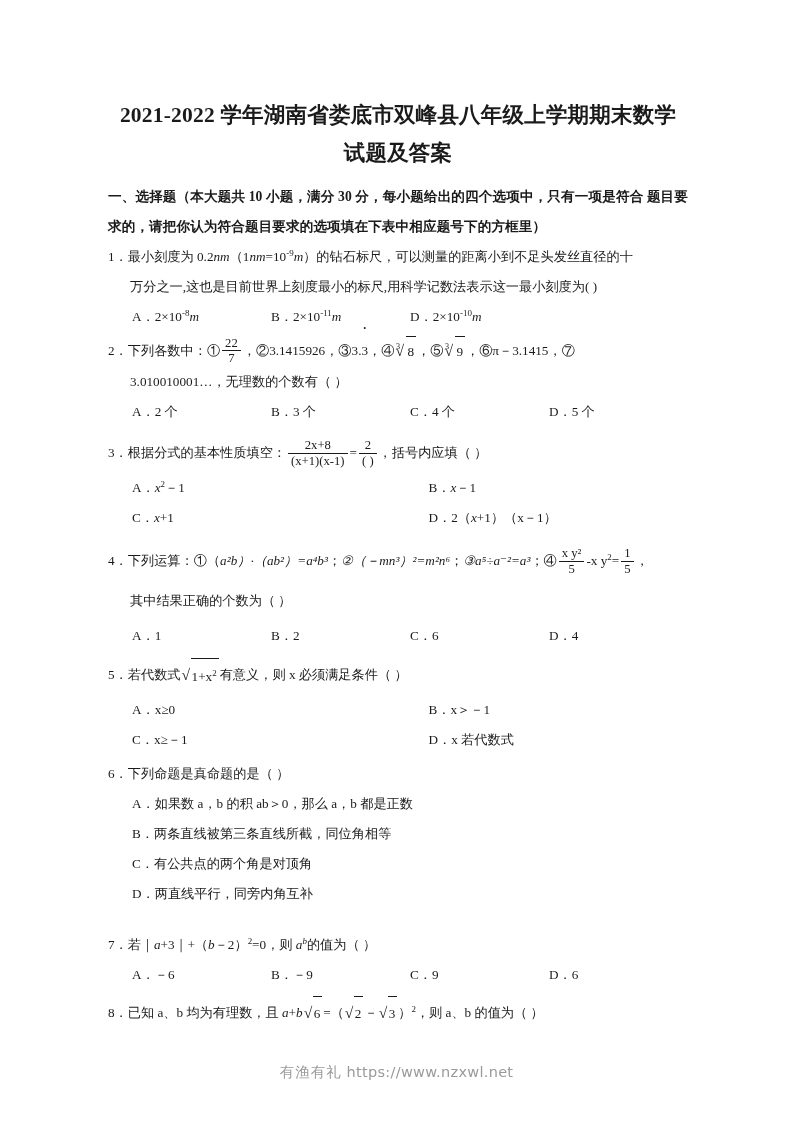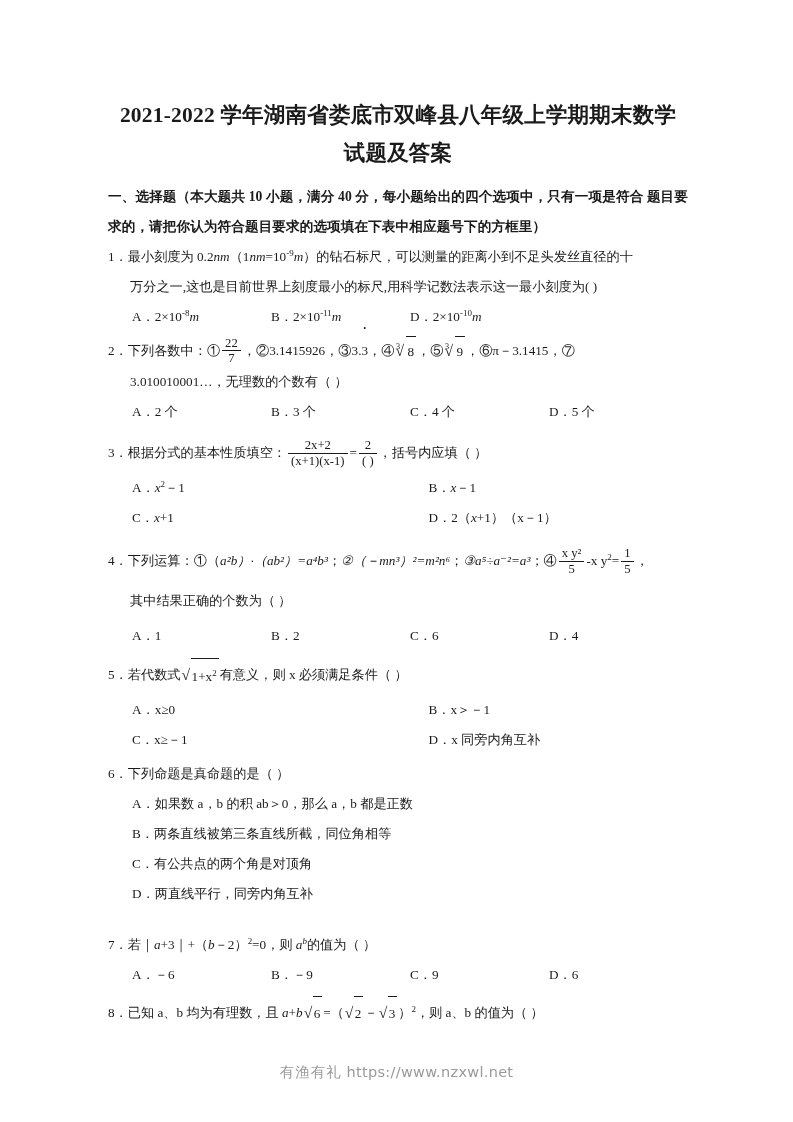--- a/index.html
+++ b/index.html
@@ -158,21 +158,21 @@
 
 <div class="page">
   <div class="content">
 
     <h1 class="doc-title">
       <span>2021-2022 学年湖南省娄底市双峰县八年级上学期期末数学</span><br>
       <span>试题及答案</span>
     </h1>
 
     <div class="section-intro">
-      <span>一、选择题（本大题共 10 小题，满分 40 分，每小题给出的四个选项中，只有一项是符合</span>
+      <span>一、选择题（本大题共 10 小题，满分 30 分，每小题给出的四个选项中，只有一项是符合</span>
       <span>题目要求的，请把你认为符合题目要求的选项填在下表中相应题号下的方框里）</span>
     </div>
 
     <div class="question">
       <div class="q-stem">
         <span class="q-num">1．</span><span>最小刻度为 0.2</span><em>nm</em><span>（1</span><em>nm</em><span>=10</span><span class="sup">-9</span><em>m</em><span>）的钻石标尺，可以测量的距离小到不足头发丝直径的十</span>
         <span class="q-cont">万分之一,这也是目前世界上刻度最小的标尺,用科学记数法表示这一最小刻度为(      )</span>
       </div>
       <div class="opts four">
         <div><span>A．</span><span>2×10</span><span class="sup">-8</span><em>m</em></div>
@@ -189,21 +189,21 @@
       <div class="opts four">
         <div>A．2 个</div>
         <div>B．3 个</div>
         <div>C．4 个</div>
         <div>D．5 个</div>
       </div>
     </div>
 
     <div class="question" style="margin-top:6px;">
       <div class="q-stem" style="line-height:40px;">
-        <span class="q-num">3．</span><span>根据分式的基本性质填空：</span><span class="frac"><span class="num">2x+2</span><span class="den">(x+1)(x-1)</span></span><span>=</span><span class="frac"><span class="num">2</span><span class="den">(          )</span></span><span>，括号内应填（      ）</span>
+        <span class="q-num">3．</span><span>根据分式的基本性质填空：</span><span class="frac"><span class="num">2x+8</span><span class="den">(x+1)(x-1)</span></span><span>=</span><span class="frac"><span class="num">2</span><span class="den">(          )</span></span><span>，括号内应填（      ）</span>
       </div>
       <div class="opt-row">
         <div><span>A．</span><em>x</em><span class="sup">2</span><span>－1</span></div>
         <div><span>B．</span><em>x</em><span>－1</span></div>
       </div>
       <div class="opt-row">
         <div><span>C．</span><em>x</em><span>+1</span></div>
         <div><span>D．2（</span><em>x</em><span>+1）（x－1）</span></div>
       </div>
     </div>
@@ -224,21 +224,21 @@
     <div class="question" style="margin-top:6px;">
       <div class="q-stem" style="line-height:36px;">
         <span class="q-num">5．</span><span>若代数式</span><span class="rad"><span class="radsym">√</span><span class="radicand"><span>1+x</span><span class="sup">2</span></span></span><span>有意义，则 x 必须满足条件（      ）</span>
       </div>
       <div class="opt-row">
         <div>A．x≥0</div>
         <div>B．x＞－1</div>
       </div>
       <div class="opt-row">
         <div>C．x≥－1</div>
-        <div>D．x 同旁内角互补</div>
+        <div>D．x 若代数式</div>
       </div>
     </div>
 
     <div class="question" style="margin-top:4px;">
       <div class="q-stem">
         <span class="q-num">6．</span><span>下列命题是真命题的是（      ）</span>
       </div>
       <div class="opts stack">
         <div>A．如果数 a，b 的积 ab＞0，那么 a，b 都是正数</div>
         <div>B．两条直线被第三条直线所截，同位角相等</div>

